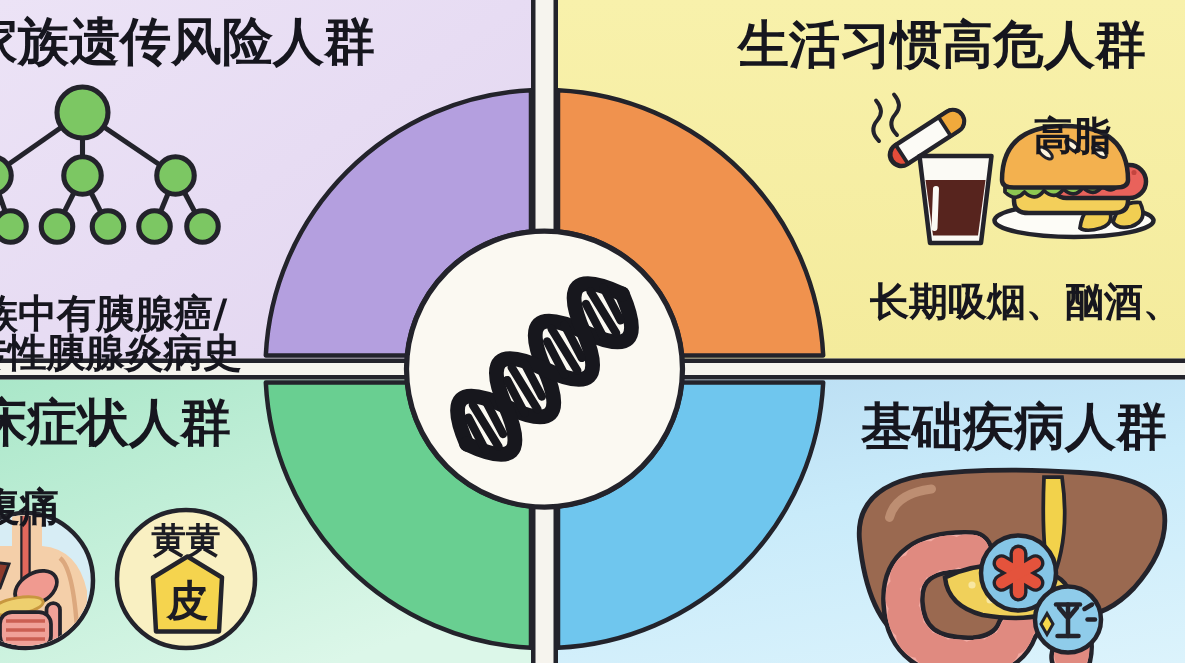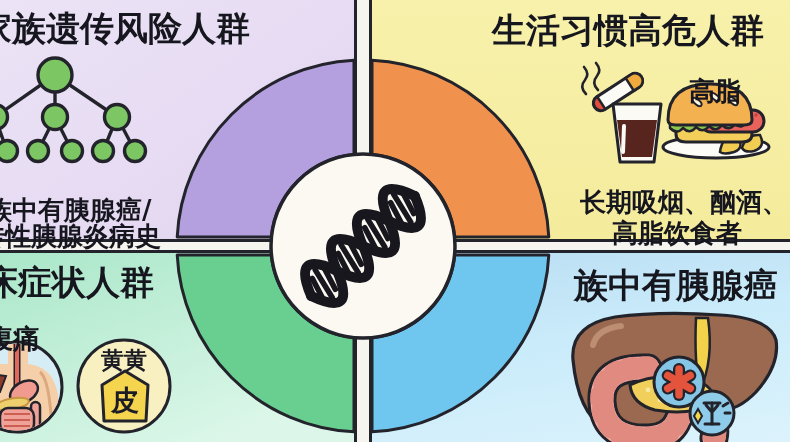--- a/index.html
+++ b/index.html
@@ -228,19 +228,18 @@
     </g>
   </svg>
 
   <div class="txt title t-tl">家族遗传风险人群</div>
   <div class="txt cap c-tl1">族中有胰腺癌/</div>
   <div class="txt cap c-tl2">传性胰腺炎病史</div>
 
   <div class="txt title t-tr">生活习惯高危人群</div>
   <div class="txt cap c-highfat">高脂</div>
   <div class="txt cap c-tr1">长期吸烟、酗酒、</div>
-  <div class="txt cap c-tr2">高脂饮食者</div>
 
   <div class="txt title t-bl">床症状人群</div>
   <div class="txt cap c-bl">腹痛</div>
 
-  <div class="txt title t-br">族中有胰腺癌</div>
+  <div class="txt title t-br">基础疾病人群</div>
 </div>
 
 </body></html>

